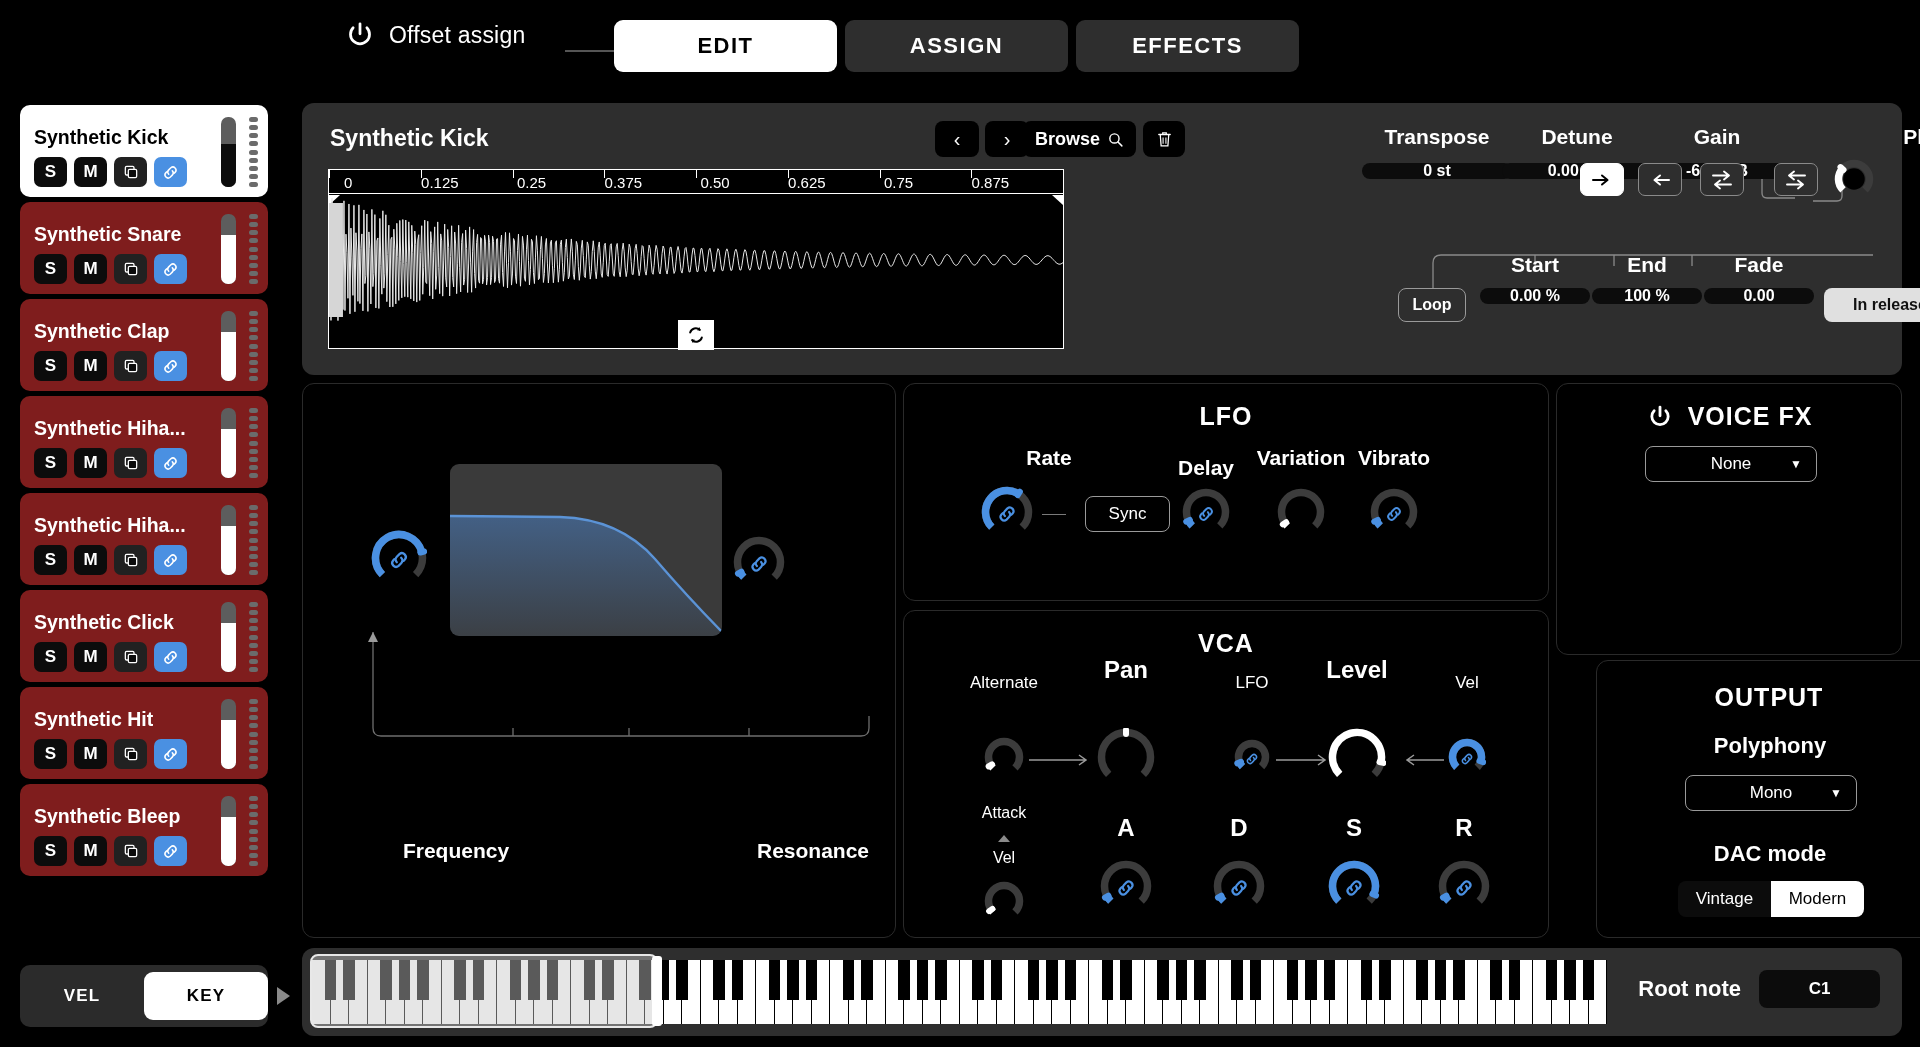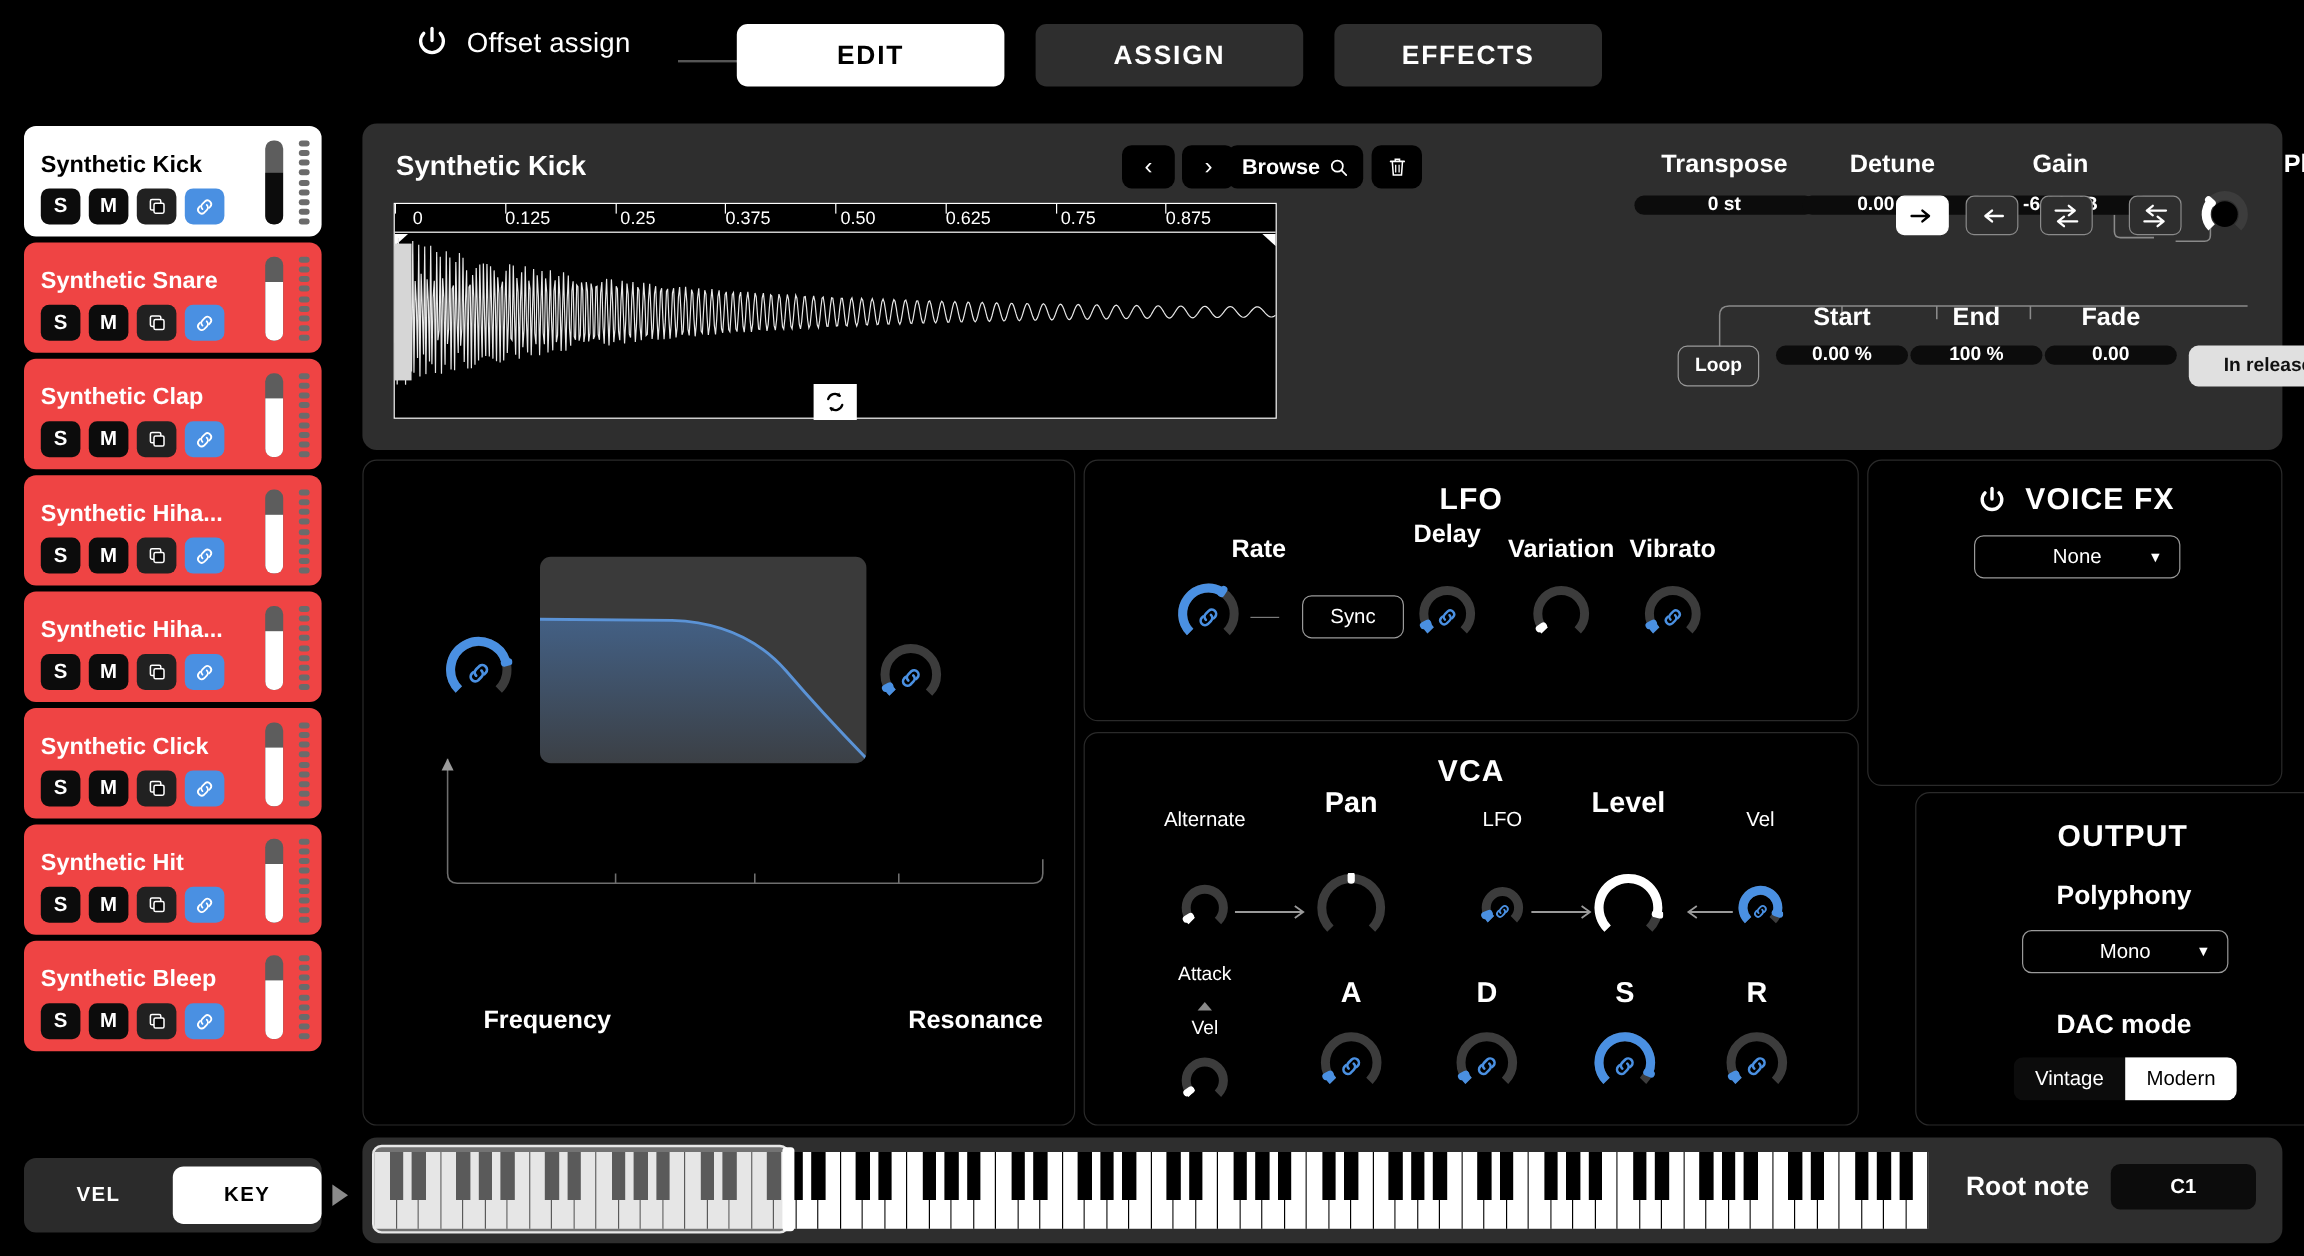--- a/index.html
+++ b/index.html
@@ -11,30 +11,30 @@
   }
   .app { position: relative; width: 1920px; height: 1047px; background:#000; }
 
   
   .topbar { position:absolute; left:0; top:0; width:1920px; height:82px; background:#000;
             display:flex; align-items:center; }
   .offset-wrap { position:absolute; left:345px; top:20px; display:flex; align-items:center; gap:14px; }
   .power-icon { width:30px; height:30px; display:block; }
   .offset-label { font-size:23px; color:#fff; letter-spacing:.2px; }
   .connector-line { position:absolute; left:565px; top:50px; width:50px; height:2px; background:#555; }
-  .tabs { position:absolute; left:614px; top:20px; display:flex; gap:26px; }
+  .tabs { position:absolute; left:614px; top:20px; display:flex; gap:8px; }
   .tab { width:223px; height:52px; border-radius:9px; background:#2e2e2e; color:#fff;
          display:flex; align-items:center; justify-content:center;
          font-size:22px; font-weight:bold; letter-spacing:1.5px; cursor:pointer; }
   .tab.active { background:#fff; color:#000; }
 
   
   .sidebar { position:absolute; left:20px; top:105px; width:248px; height:830px; }
   .pad-row { position:relative; width:248px; height:92px; margin-bottom:5px;
-             border-radius:10px; background:#ef4444; display:flex; align-items:center; }
+             border-radius:10px; background:#7f1d1d; display:flex; align-items:center; }
   .pad-row.active { background:#fff; }
   .pad-main { flex:1; padding:9px 0 0 14px; }
   .pad-name { font-size:19.5px; font-weight:bold; color:#fff; white-space:nowrap;
               overflow:hidden; text-overflow:ellipsis; max-width:185px; line-height:26px; }
   .pad-row.active .pad-name { color:#000; }
   .pad-btns { display:flex; gap:7px; margin-top:7px; }
   .pbtn { width:33px; height:30px; border-radius:7px; background:#0c0c0c;
           display:flex; align-items:center; justify-content:center;
           font-size:17px; font-weight:bold; color:#fff; cursor:pointer; }
   .pbtn.dup { background:#212121; }
@@ -637,21 +637,21 @@
           <path d="M 10.80 41.20 A 21.5 21.5 0 0 1 37.52 7.85" stroke="#4a90e2" stroke-width="7.5" fill="none"></path>
           <line x1="36.71653589957994" y1="9.113441489959701" x2="38.859843079495924" y2="5.73612978795164" stroke="#4a90e2" stroke-width="6" stroke-linecap="round"></line>
           <circle cx="26" cy="26" r="16.75" fill="#000"></circle>
         </svg><span style="position: absolute; left: 50%; top: 50%; transform: translate(-50%, -50%); width: 20px; height: 20px;"><svg width="20" height="20" viewBox="0 0 24 24">
             <path d="M9.5 14.5 a4.4 4.4 0 0 1 0-6.2 l3-3 a4.4 4.4 0 0 1 6.2 6.2 l-1.5 1.5" stroke="#4a90e2" stroke-width="2.6" fill="none" stroke-linecap="round"></path>
             <path d="M14.5 9.5 a4.4 4.4 0 0 1 0 6.2 l-3 3 a4.4 4.4 0 0 1-6.2-6.2 l1.5-1.5" stroke="#4a90e2" stroke-width="2.6" fill="none" stroke-linecap="round"></path>
           </svg></span></div>
     <div style="position:absolute; left:138px; top:130px; width:24px; height:1px; background:#7a7a7a;"></div>
     <div style="position:absolute; left:160px; top:112px; width:85px; height:36px; border:1px solid #9a9a9a; border-radius:8px; display:flex; align-items:center; justify-content:center; font-size:17px;margin-left:21px;">Sync</div>
 
-    <div class="klabel" style="left:302px; top:50px; font-size:21px; font-weight:bold;">Delay</div>
+    <div class="klabel" style="left:302px; top:72px; font-size:21px; font-weight:bold;">Delay</div>
     <div class="knob" style="left:302px; top:130px;" id="knob-ldelay"><svg width="48" height="48" viewBox="0 0 48 48">
           <path d="M 10.21 37.79 A 19.5 19.5 0 1 1 37.79 37.79" stroke="#3c3c3c" stroke-width="7.5" fill="none" stroke-linecap="butt"></path>
           <path d="M 10.21 37.79 A 19.5 19.5 0 0 1 6.49 32.58" stroke="#4a90e2" stroke-width="7.5" fill="none"></path>
           <line x1="7.835503636308914" y1="31.918905057406462" x2="4.24339333326645" y2="33.67866173683012" stroke="#4a90e2" stroke-width="6" stroke-linecap="round"></line>
           <circle cx="24" cy="24" r="14.75" fill="#000"></circle>
         </svg><span style="position: absolute; left: 50%; top: 50%; transform: translate(-50%, -50%); width: 18px; height: 18px;"><svg width="18" height="18" viewBox="0 0 24 24">
             <path d="M9.5 14.5 a4.4 4.4 0 0 1 0-6.2 l3-3 a4.4 4.4 0 0 1 6.2 6.2 l-1.5 1.5" stroke="#4a90e2" stroke-width="2.6" fill="none" stroke-linecap="round"></path>
             <path d="M14.5 9.5 a4.4 4.4 0 0 1 0 6.2 l-3 3 a4.4 4.4 0 0 1-6.2-6.2 l1.5-1.5" stroke="#4a90e2" stroke-width="2.6" fill="none" stroke-linecap="round"></path>
           </svg></span></div>
     <div class="klabel" style="left:397px; top:62px; font-size:21px; font-weight:bold;">Variation</div>

